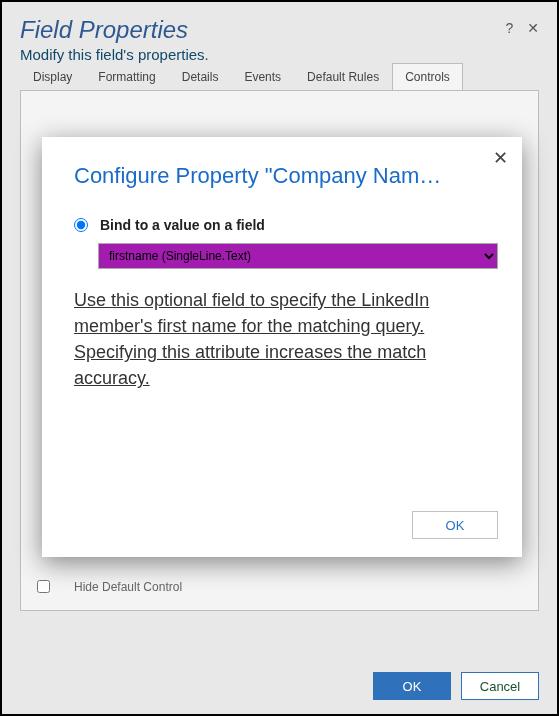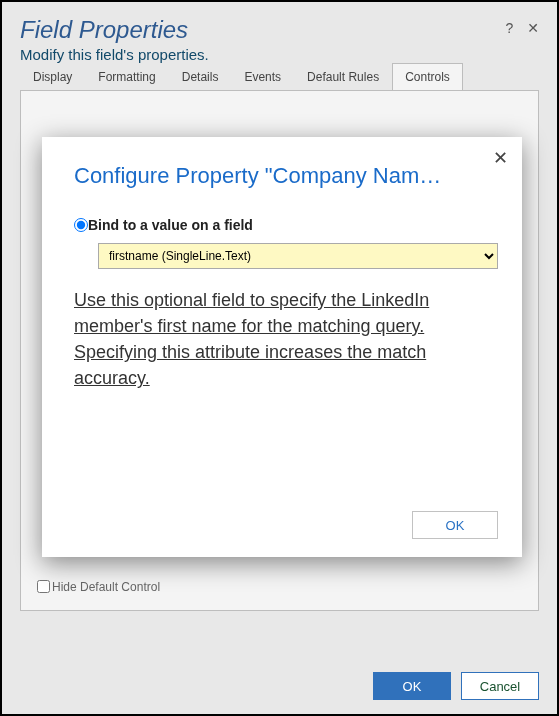--- a/index.html
+++ b/index.html
@@ -21,21 +21,21 @@
   .tabs { border-bottom: 1px solid #bdbdbd; display: flex; font-size: 12px; color: #444; }
   .tab { padding: 6px 12px; border: 1px solid transparent; border-bottom: none; cursor: pointer; }
   .tab.active { background: #f4f4f4; border-color: #bdbdbd; }
   .tab-body {
     border: 1px solid #bdbdbd; border-top: none;
     height: 520px; background: #f4f4f4;
     position: relative;
   }
   .hide-default {
     position: absolute; left: 16px; bottom: 16px;
-    font-size: 12px; color: #666; display: flex; align-items: flex-start; gap: 2px; margin-top: 44px;
+    font-size: 12px; color: #666; display: flex; align-items: flex-start; gap: 24px; margin-top: 44px;
   }
   .hide-default input { width: 13px; height: 13px; }
 
   .bg-footer {
     position: absolute; right: 18px; bottom: 14px;
     display: flex; gap: 10px;
   }
   .bg-btn {
     min-width: 78px; height: 28px; font-size: 13px;
     border: 1px solid #2a72c4; background: #fff; color: #14532d;
@@ -57,29 +57,29 @@
     position: absolute; right: 14px; top: 12px;
     font-size: 18px; color: #444; cursor: pointer; line-height: 1;
   }
   .modal-title {
     font-size: 22px; color: #1a6bc9; font-weight: 400;
     margin-top: 6px; margin-bottom: 28px; padding-left: 8px;
     white-space: nowrap; overflow: hidden; text-overflow: ellipsis;
     max-width: 420px;
   }
   .radio-row {
-    display: flex; align-items: center; 
+    display: flex; align-items: center; gap: 12px;
     font-size: 14px; font-weight: 600; color: #222;
     padding-left: 8px; margin-bottom: 10px;
   }
   .radio-row input { width: 14px; height: 14px; }
   .select-row { padding-left: 32px; margin-bottom: 18px; }
   .select-row select {
     width: 100%; height: 26px; font-size: 12px;
-    border: 1px solid #aaa; background: #fef9c3; padding: 0 6px;
+    border: 1px solid #aaa; background: #a21caf; padding: 0 6px;
     appearance: auto;
   }
   .modal-desc {
     padding: 0 6px 0 8px; font-size: 18px; color: #333; line-height: 1.45; text-decoration: underline;
   }
   .modal-footer {
     margin-top: auto; display: flex; justify-content: flex-end; gap: 14px;
   }
   .modal-btn {
     min-width: 86px; height: 28px; font-size: 13px;

